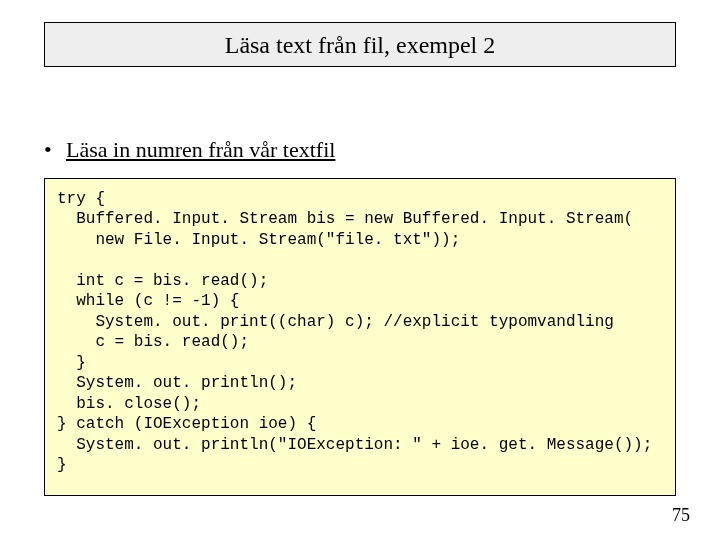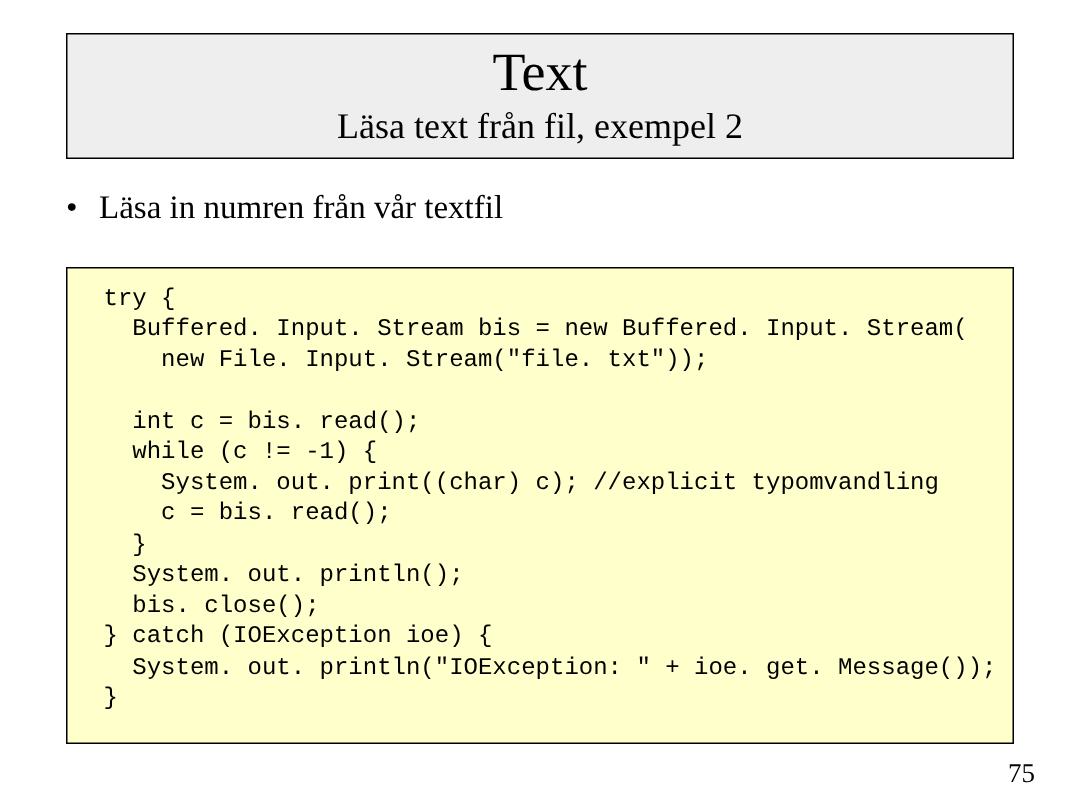--- a/index.html
+++ b/index.html
@@ -34,22 +34,23 @@
     margin: 0;
   }
   .subtitle {
     font-size: 24px;
     line-height: 1.2;
     margin: 2px 0 0 0;
   }
   .bullet-area {
     position: absolute;
     left: 44px;
-    top: 124px;
+    top: 136px;
     width: 632px;
+    text-decoration: underline;
   }
   .bullet {
     font-size: 22px;
     line-height: 1.3;
     margin: 0;
     padding-left: 22px;
     position: relative;
   }
   .bullet::before {
     content: "•";
@@ -59,41 +60,40 @@
   }
   .code-box {
     position: absolute;
     left: 44px;
     top: 178px;
     width: 632px;
     height: 318px;
     background: #ffffcc;
     border: 1px solid #000000;
     box-sizing: border-box;
-    padding: 10px 24px;
+    padding: 10px 12px;
     font-family: "Courier New", Courier, monospace;
     font-size: 16px;
     line-height: 1.28;
     white-space: pre;
     overflow: hidden;
   }
   .page-number {
     position: absolute;
     right: 30px;
     bottom: 14px;
     font-size: 18px;
   }
 </style>
 </head>
 <body>
 
 <div class="slide">
 
   <div class="header-block">
-    <div class="title">Text</div>
     <div class="subtitle">Läsa text från fil, exempel 2</div>
   </div>
 
   <div class="bullet-area">
     <p class="bullet">Läsa in numren från vår textfil</p>
   </div>
 
   <div class="code-box">try {
   Buffered. Input. Stream bis = new Buffered. Input. Stream(
     new File. Input. Stream("file. txt"));

